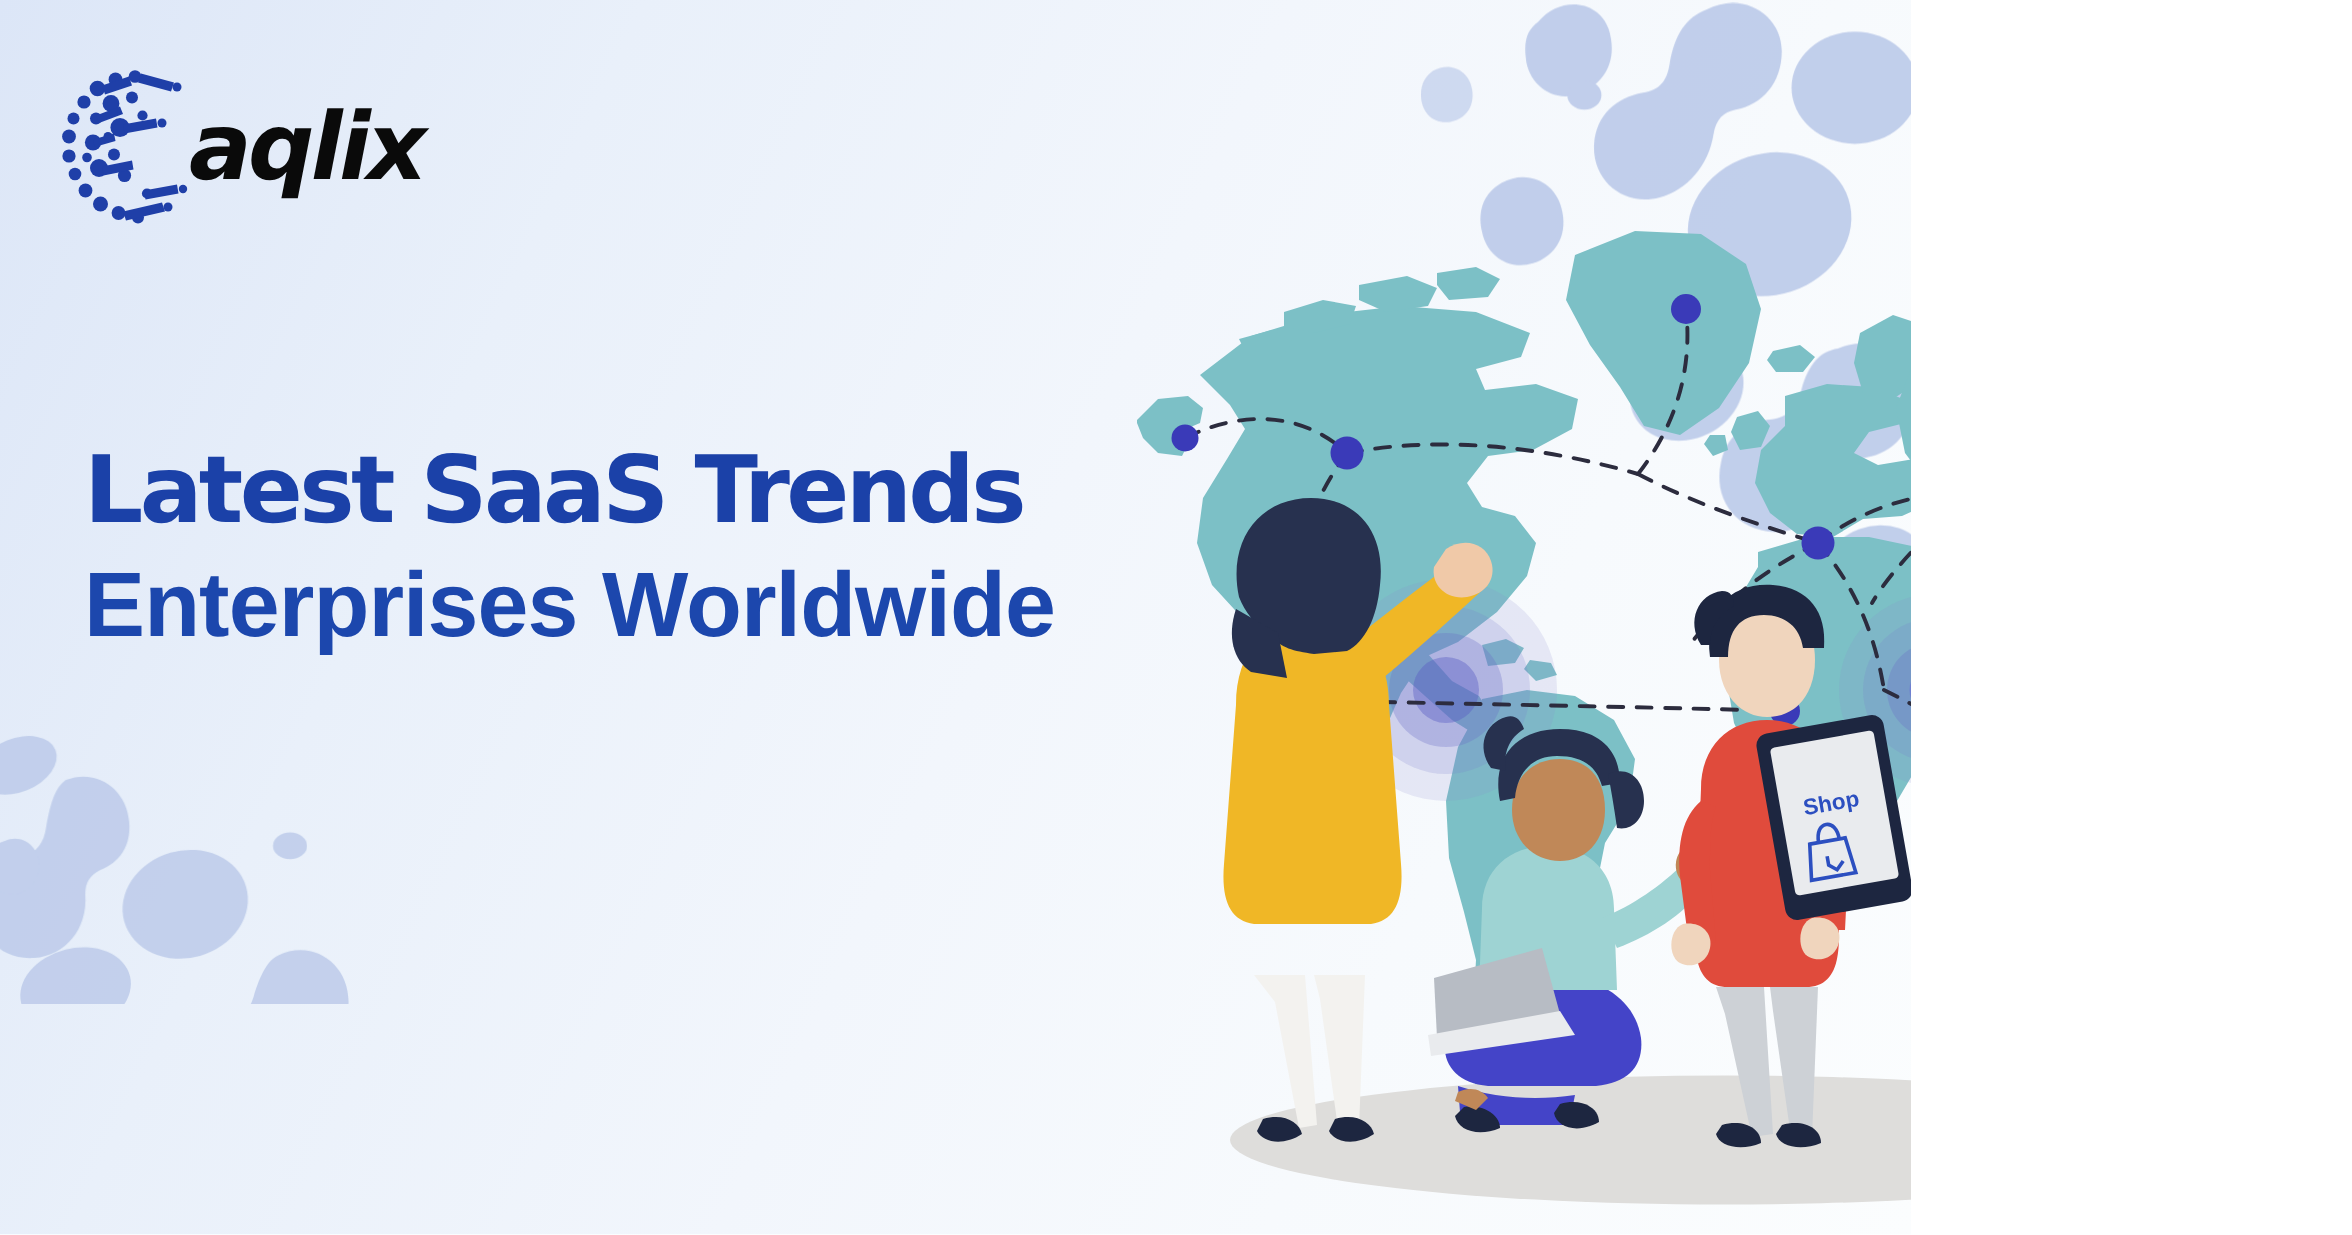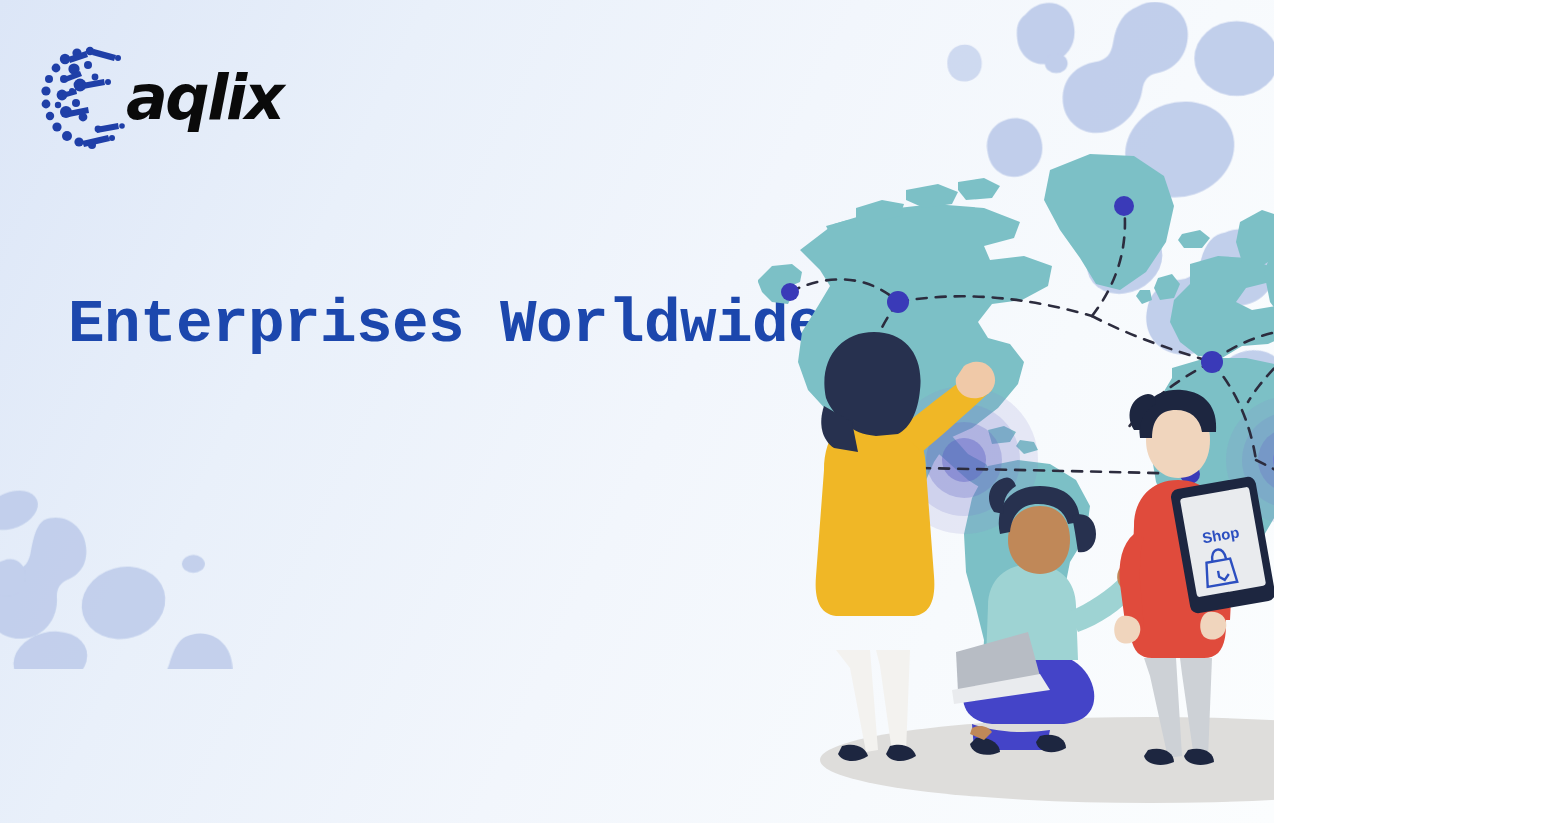--- a/index.html
+++ b/index.html
@@ -58,27 +58,26 @@
     white-space:nowrap;
   }
   .hl-1, .hl-2{
     font-family:"DejaVu Sans", sans-serif;
     font-weight:700;
     font-size:62px;
     line-height:1.26;
     letter-spacing:-2.4px;
   }
   .hl-3{
-    font-family:Liberation Mono, monospace;
+    font-family:Liberation Sans, sans-serif;
     font-weight:600;
     font-size:61px;
     line-height:1.22;
     letter-spacing:-0.6px;
     color:#1c47ad;
-    margin-left:12px;
   }
 
   
   #illustration{
     position:absolute;
     left:720px; top:130px;
     width:860px; height:680px;
   }
   #illustration svg{ display:block; width:100%; height:100%; }
 
@@ -159,20 +158,21 @@
         <circle cx="80" cy="13" r="3.0"></circle>
         <circle cx="70" cy="37" r="3.0"></circle>
         <circle cx="74" cy="93" r="3.0"></circle>
         <circle cx="84" cy="81" r="2.8"></circle>
       </g>
     </svg>
     <span id="logo-word">aqlix</span>
   </div>
 
   <h1 id="headline">
+    <span class="hl hl-1">Latest SaaS Trends</span>
     <span class="hl hl-3">Enterprises Worldwide</span>
   </h1>
 
   <div id="illustration">
     <svg viewBox="0 0 860 680" aria-hidden="true">
 
       <g fill="#7cc0c6">
 
         <path d="M38 150 l14 -14 l20 -2 l10 8 l-2 10 l-14 6 l6 8 l-4 8 l-16 -2 l-10 -10 l-4 -10 z"></path>
 

